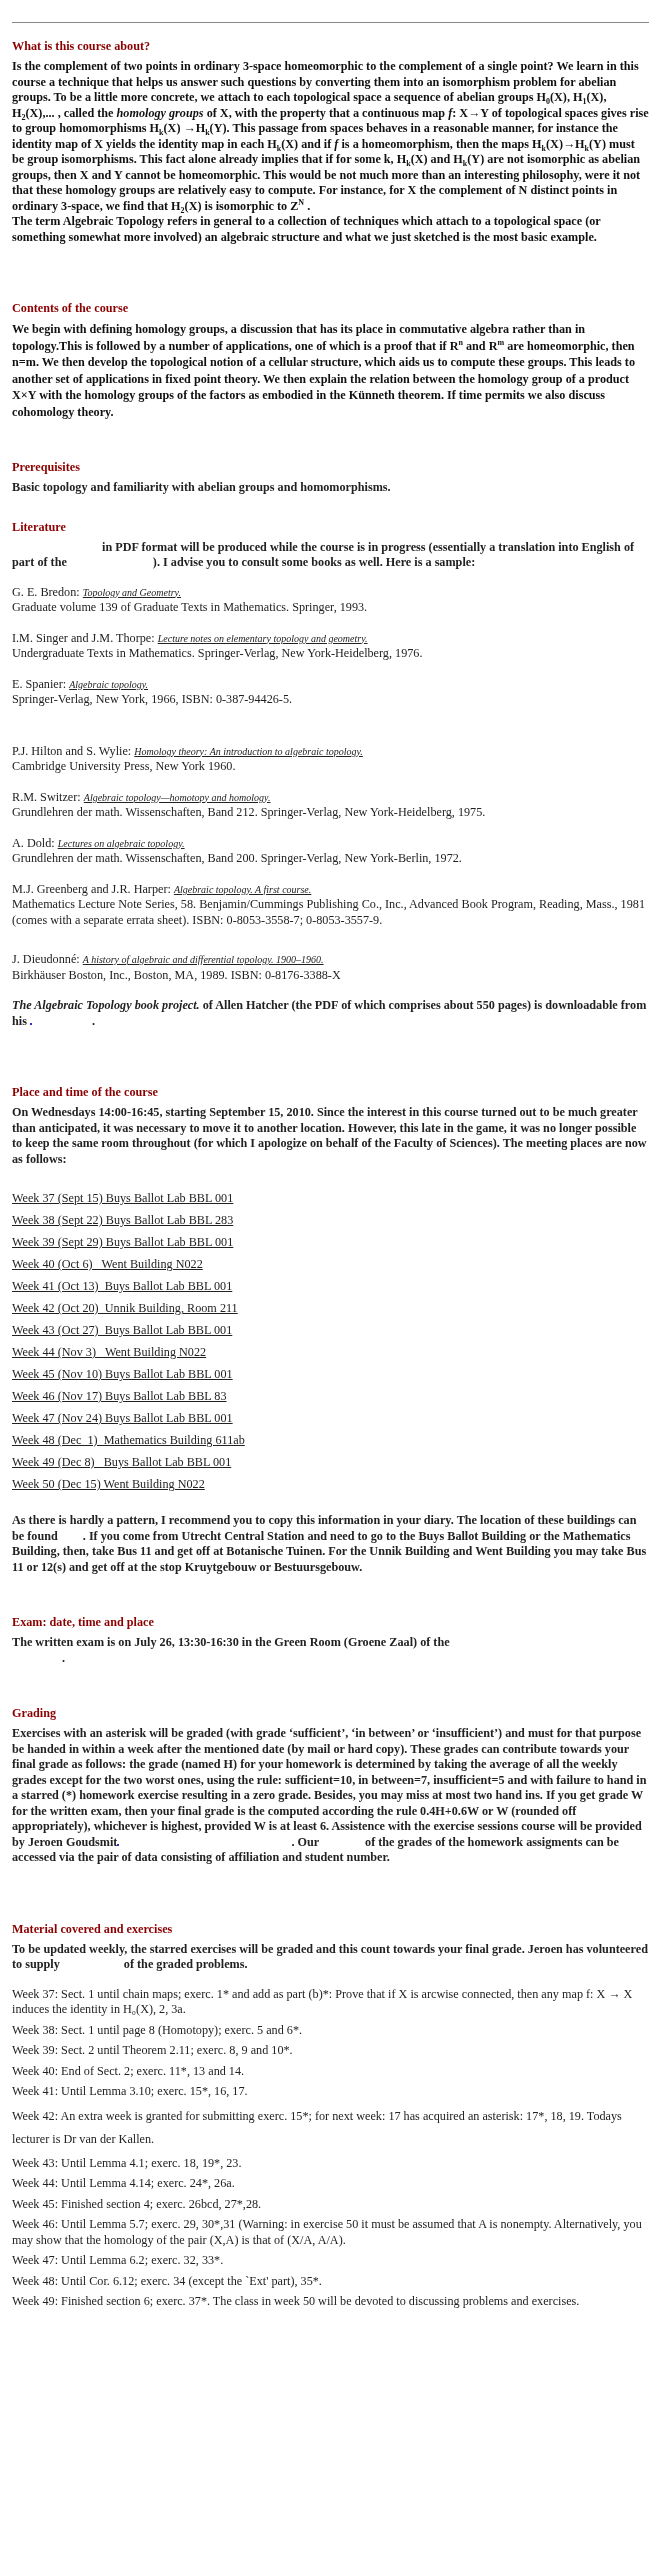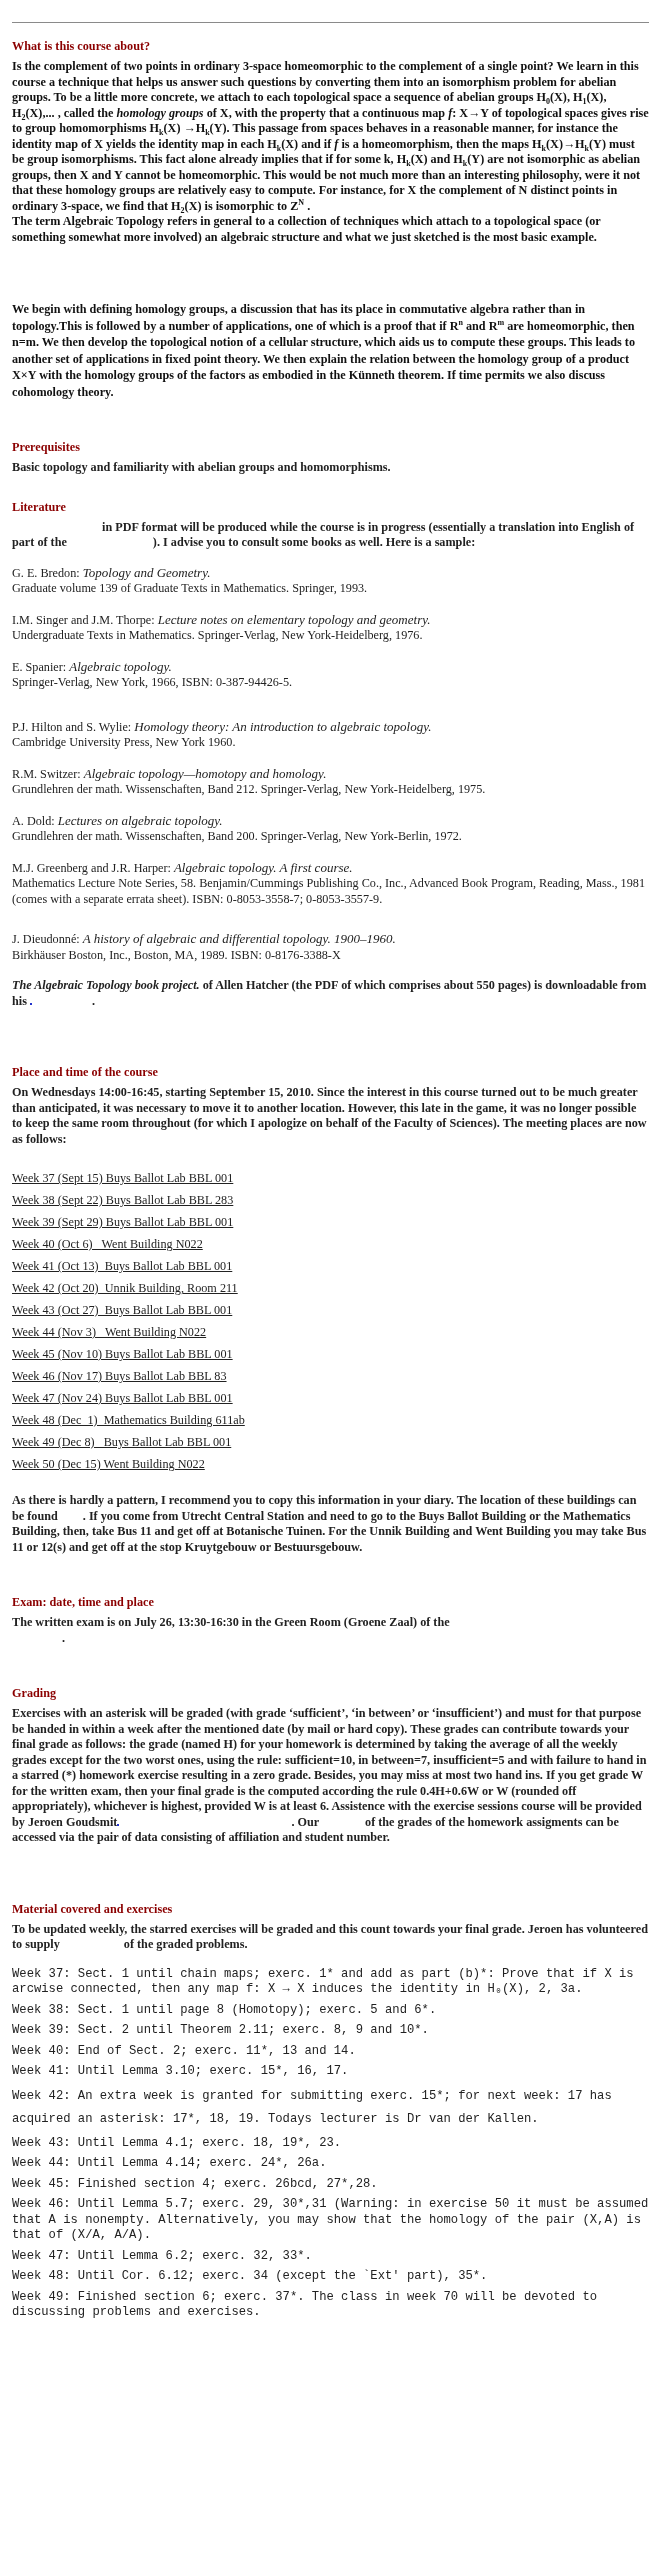--- a/index.html
+++ b/index.html
@@ -20,23 +20,23 @@
     margin: 0 0 5px 0;
     line-height: 15px;
   }
   .dark { color: #111111; }
   p { margin: 0; font-weight: bold; }
   .gap-s { height: 14px; }
   .gap-m { height: 24px; }
   .gap-l { height: 40px; }
   .gap-xl { height: 56px; }
   .ref { margin-bottom: 15px; }
-  .ref i { font-size: 13px; }
+  .ref i { font-size: 10px; text-decoration: underline; }
   .sched div { margin-bottom: 6.5px; text-decoration: underline; }
-  .wk { margin-bottom: 5px; font-family: Liberation Mono, monospace; }
+  .wk { margin-bottom: 5px; }
   .link-gap { display: inline-block; }
   .link-dot { display: inline-block; width: 2px; height: 2px; background: #2233cc; vertical-align: baseline; }
   sup { font-size: 8px; line-height: 0; }
   sub { font-size: 8px; line-height: 0; }
 </style>
 </head>
 <body>
 
 <div class="page">
   <hr class="rule">
@@ -44,40 +44,41 @@
 
   <section>
     <h2>What is this course about?</h2>
     <p class="dark"><span>Is the complement of two points in ordinary 3-space homeomorphic to the complement of a single point? We learn in this course a technique that helps us answer such questions by converting them into an isomorphism problem for abelian groups. To be a little more concrete, we attach to each topological space a sequence of abelian groups H</span><sub>0</sub><span>(X), H</span><sub>1</sub><span>(X), H</span><sub>2</sub><span>(X),... , called the </span><i><b>homology groups</b></i><span> of X, with the property that a continuous map </span><i>f</i><span>: X→Y of topological spaces gives rise to group homomorphisms H</span><sub>k</sub><span>(X) →H</span><sub>k</sub><span>(Y).    This passage from spaces behaves in a reasonable manner, for instance the identity map of X yields the identity map in each H</span><sub>k</sub><span>(X) and if </span><i>f</i><span> is a homeomorphism, then the maps H</span><sub>k</sub><span>(X)→H</span><sub>k</sub><span>(Y) must be group isomorphisms. This fact alone already implies that if for some k, H</span><sub>k</sub><span>(X) and  H</span><sub>k</sub><span>(Y) are not isomorphic as abelian groups, then X and Y cannot be homeomorphic. This would be not much more than an interesting philosophy, were it not that these homology groups are relatively easy to compute. For instance, for X the complement of N distinct points in ordinary 3-space, we find that H</span><sub>2</sub><span>(X) is isomorphic to Z</span><sup>N</sup><span> .</span></p>
     <p class="dark">The term Algebraic Topology refers in general to a collection of techniques which attach to a topological space (or something somewhat more involved) an algebraic structure and what we just sketched is the most basic example.</p>
   </section>
 
   <div class="gap-xl"></div>
 
   <section>
+    <h2>Contents of the course</h2>
     <p class="dark" style="line-height:16.5px"><span>We begin with defining homology groups, a discussion that has its place in commutative algebra rather than in topology.This is followed by a number of applications, one of which is a proof that if </span><b>R</b><sup>n</sup><span> and </span><b>R</b><sup>m</sup><span> are homeomorphic, then n=m. We then develop the topological notion of a cellular structure, which aids us to compute these groups. This leads to another set of applications in fixed point theory. We then explain the relation between the homology group of a product X×Y with the homology groups of the factors as embodied in the Künneth theorem. If time permits we also discuss cohomology theory.</span></p>
   </section>
 
   <div class="gap-l"></div>
 
   <section>
     <h2>Prerequisites</h2>
     <p>Basic topology and familiarity with abelian groups and homomorphisms.</p>
   </section>
 
   <div class="gap-m"></div>
 
   <section>
     <h2>Literature</h2>
     <p><span class="link-gap" style="width:90px"></span><span>in PDF format will be produced while the course is in progress (essentially a translation into English of part of the</span><span class="link-gap" style="width:86px"></span><span>).    I advise you to consult some books as well. Here is a sample:</span></p>
     <div class="gap-s"></div>
 
     <div class="ref"><span>G. E. Bredon: </span><i>Topology and Geometry.</i><br><span>Graduate volume 139 of Graduate Texts in Mathematics. Springer, 1993.</span></div>
     <div class="ref"><span>I.M. Singer and J.M. Thorpe: </span><i>Lecture notes on elementary topology and geometry.</i><br><span>Undergraduate Texts   in Mathematics. Springer-Verlag, New York-Heidelberg, 1976.</span></div>
-    <div class="ref" style="margin-bottom:28px"><span>E. Spanier: </span><i>Algebraic topology.</i><br><span>Springer-Verlag, New York, 1966, ISBN: 0-387-94426-5.</span></div>
+    <div class="ref" style="margin-bottom:36px"><span>E. Spanier: </span><i>Algebraic topology.</i><br><span>Springer-Verlag, New York, 1966, ISBN: 0-387-94426-5.</span></div>
     <div class="ref"><span>P.J. Hilton and S. Wylie: </span><i>Homology theory: An introduction to algebraic topology.</i><br><span>Cambridge University Press, New York 1960.</span></div>
     <div class="ref"><span>R.M. Switzer: </span><i>Algebraic topology—homotopy and homology.</i><br><span>Grundlehren der math. Wissenschaften, Band 212. Springer-Verlag, New York-Heidelberg, 1975.</span></div>
     <div class="ref"><span>A. Dold: </span><i>Lectures on algebraic topology.</i><br><span>Grundlehren der math. Wissenschaften, Band 200. Springer-Verlag, New York-Berlin, 1972.</span></div>
     <div class="ref" style="margin-bottom:24px"><span>M.J. Greenberg and J.R. Harper: </span><i>Algebraic topology. A first course.</i><br><span>Mathematics Lecture Note Series, 58. Benjamin/Cummings Publishing Co., Inc., Advanced Book Program, Reading, Mass., 1981 (comes with a separate errata sheet). ISBN: 0-8053-3558-7; 0-8053-3557-9.</span></div>
     <div class="ref"><span>J. Dieudonné: </span><i>A history of algebraic and differential topology. 1900–1960.</i><br><span>Birkhäuser Boston, Inc., Boston, MA, 1989. ISBN: 0-8176-3388-X</span></div>
 
     <p><i>The Algebraic Topology book project.</i><span> of Allen Hatcher (the PDF of which comprises about 550 pages) is downloadable from his</span> <span class="link-dot"></span><span class="link-gap" style="width:60px"></span><span>.</span></p>
   </section>
 
   <div class="gap-xl"></div>
@@ -132,16 +133,16 @@
       <div class="wk">Week 39: Sect. 2 until Theorem 2.11; exerc. 8, 9    and 10*.</div>
       <div class="wk">Week 40: End of Sect. 2; exerc. 11*, 13 and 14.</div>
       <div class="wk">Week 41: Until Lemma 3.10; exerc. 15*, 16, 17.</div>
       <div class="wk" style="line-height:23px">Week 42: An extra week is granted for submitting exerc. 15*; for next week: 17 has acquired an asterisk: 17*, 18, 19. Todays lecturer is Dr van der Kallen.</div>
       <div class="wk">Week 43: Until Lemma 4.1; exerc. 18, 19*, 23.</div>
       <div class="wk">Week 44: Until Lemma 4.14; exerc. 24*, 26a.</div>
       <div class="wk">Week 45: Finished section 4; exerc. 26bcd, 27*,28.</div>
       <div class="wk">Week 46: Until Lemma 5.7; exerc. 29, 30*,31 (Warning: in exercise 50 it must be assumed that A is nonempty. Alternatively, you may show that the homology of the pair (X,A) is that of (X/A, A/A).</div>
       <div class="wk">Week 47: Until Lemma 6.2; exerc. 32, 33*.</div>
       <div class="wk">Week 48: Until Cor. 6.12; exerc. 34 (except the `Ext' part), 35*.</div>
-      <div class="wk">Week 49: Finished section 6; exerc. 37*. The class in week 70 will be devoted to discussing problems and exercises.</div>
+      <div class="wk">Week 49: Finished section 6; exerc. 37*. The class in week 50 will be devoted to discussing problems and exercises.</div>
     </div>
   </section>
 </div>
 
 </body></html>

